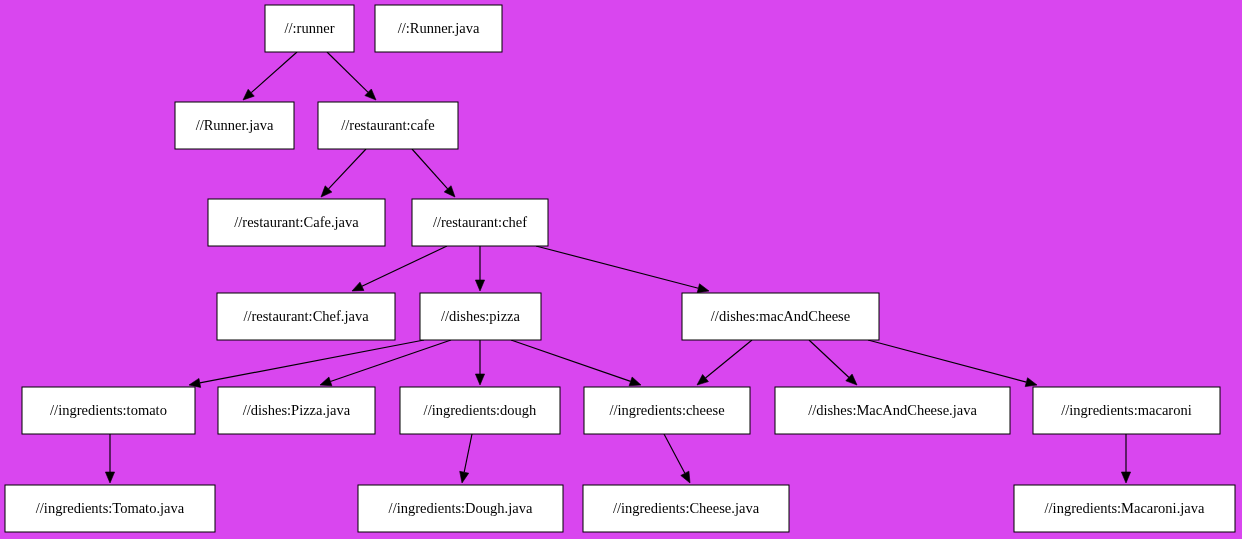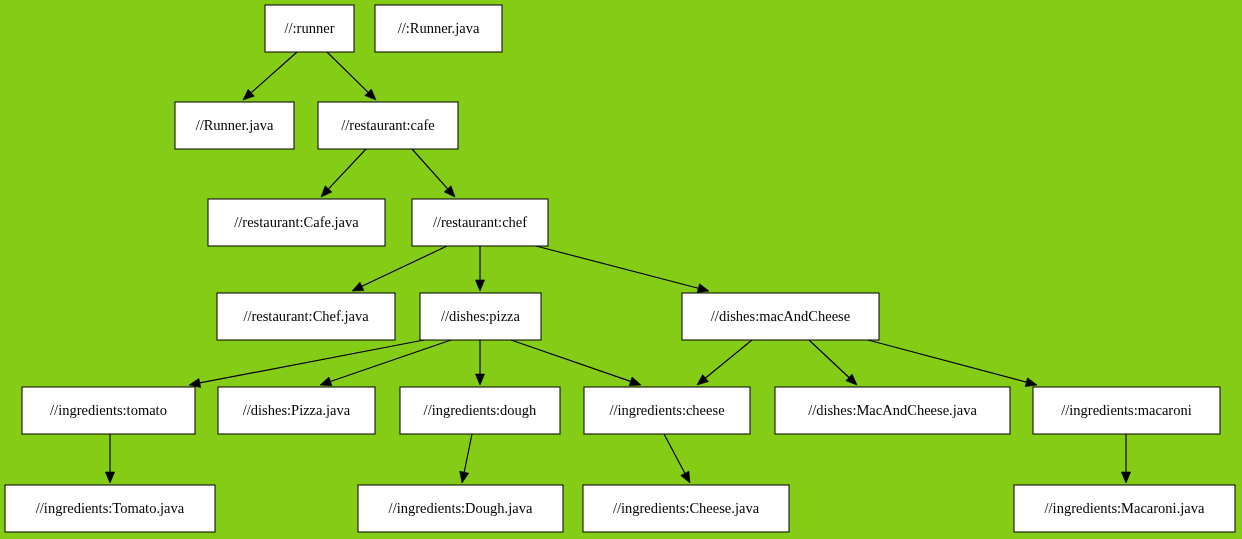--- a/index.html
+++ b/index.html
@@ -4,21 +4,21 @@
 <style>
   html, body {
     margin: 0;
     padding: 0;
     background: #ffffff;
   }
   #graph-root {
     position: relative;
     width: 1242px;
     height: 539px;
-    background: #84cc16;
+    background: #d946ef;
     overflow: hidden;
     font-family: "Liberation Serif", "DejaVu Serif", serif;
   }
   #graph-svg {
     display: block;
     width: 1242px;
     height: 539px;
   }
   .node-box {
     fill: #ffffff;

